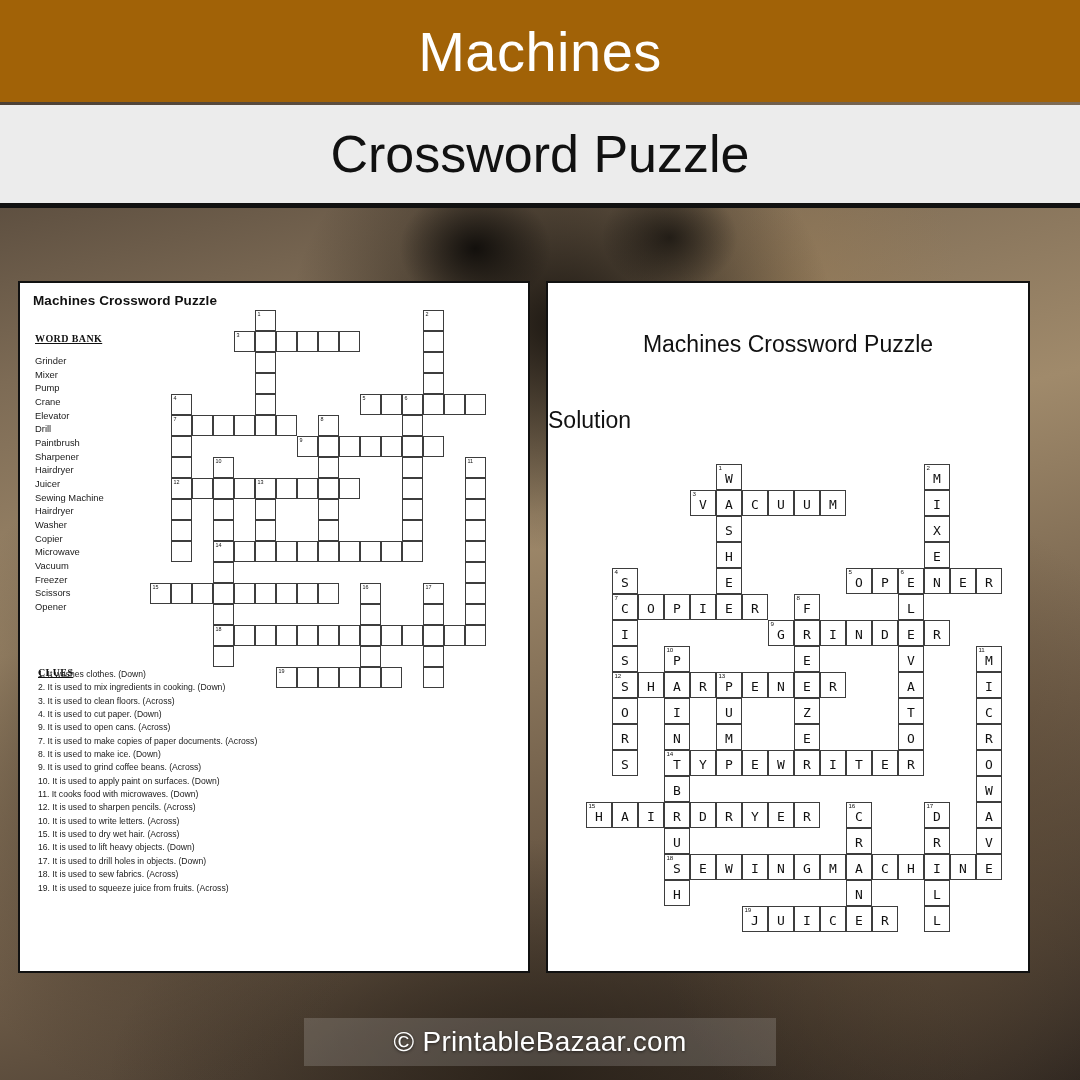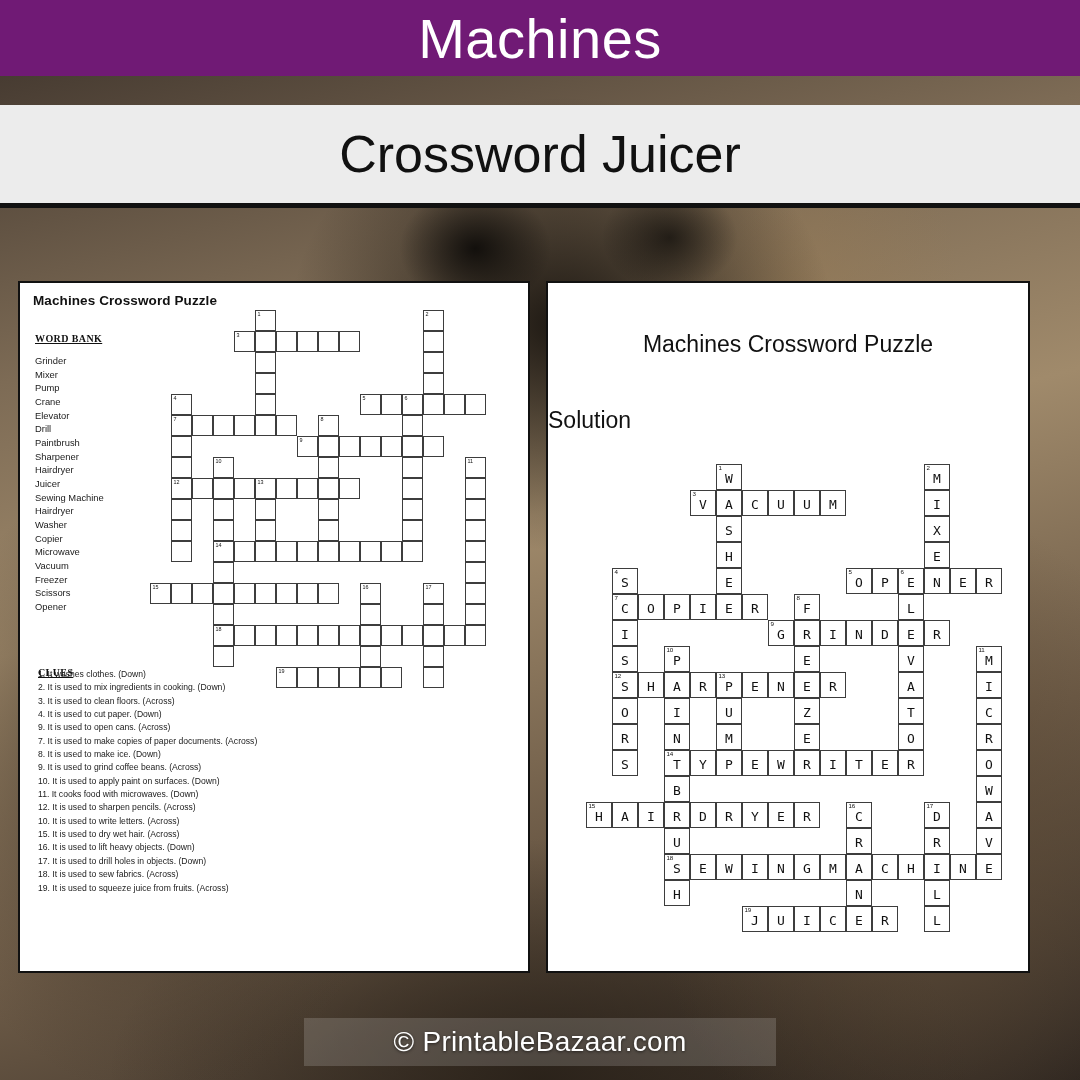--- a/index.html
+++ b/index.html
@@ -24,22 +24,22 @@
   }
   #bg:after{
     content:""; position:absolute; inset:0;
     background:
       radial-gradient(ellipse 10% 8% at 44% 23%, rgba(0,0,0,.75), rgba(0,0,0,0) 70%),
       radial-gradient(ellipse 9% 7% at 62% 22%, rgba(0,0,0,.6), rgba(0,0,0,0) 70%);
   }
 
   
   .band-black{
-    position:absolute; left:0; top:0; width:1080px; height:76px;
-    background:#701a75; display:flex; align-items:center; justify-content:center;
+    position:absolute; left:0; top:0; width:1080px; height:102px;
+    background:#a16207; display:flex; align-items:center; justify-content:center;
     z-index:5;
   }
   .band-black .t{
     color:#fff; font-size:56px; font-weight:400; letter-spacing:.5px;
     font-family:"Liberation Sans", sans-serif;
   }
   .band-grey{
     position:absolute; left:0; top:105px; width:1080px; height:98px;
     background:#ececec; display:flex; align-items:center; justify-content:center;
     z-index:5;
@@ -134,21 +134,21 @@
 </head>
 <body>
 
 <div id="bg"></div>
 
 <div class="band-black">
   <div class="t">Machines</div>
 </div>
 
 <div class="band-grey">
-  <div class="t">Crossword Juicer</div>
+  <div class="t">Crossword Puzzle</div>
 </div>
 <div class="band-rule"></div>
 
 <div class="sheet" id="sheet-left">
   <div class="l-title">Machines Crossword Puzzle</div>
 
   <div class="wb-head">WORD BANK</div>
   <div class="wb-list" id="word-bank-list">
       <div>Grinder</div>
       <div>Mixer</div>

